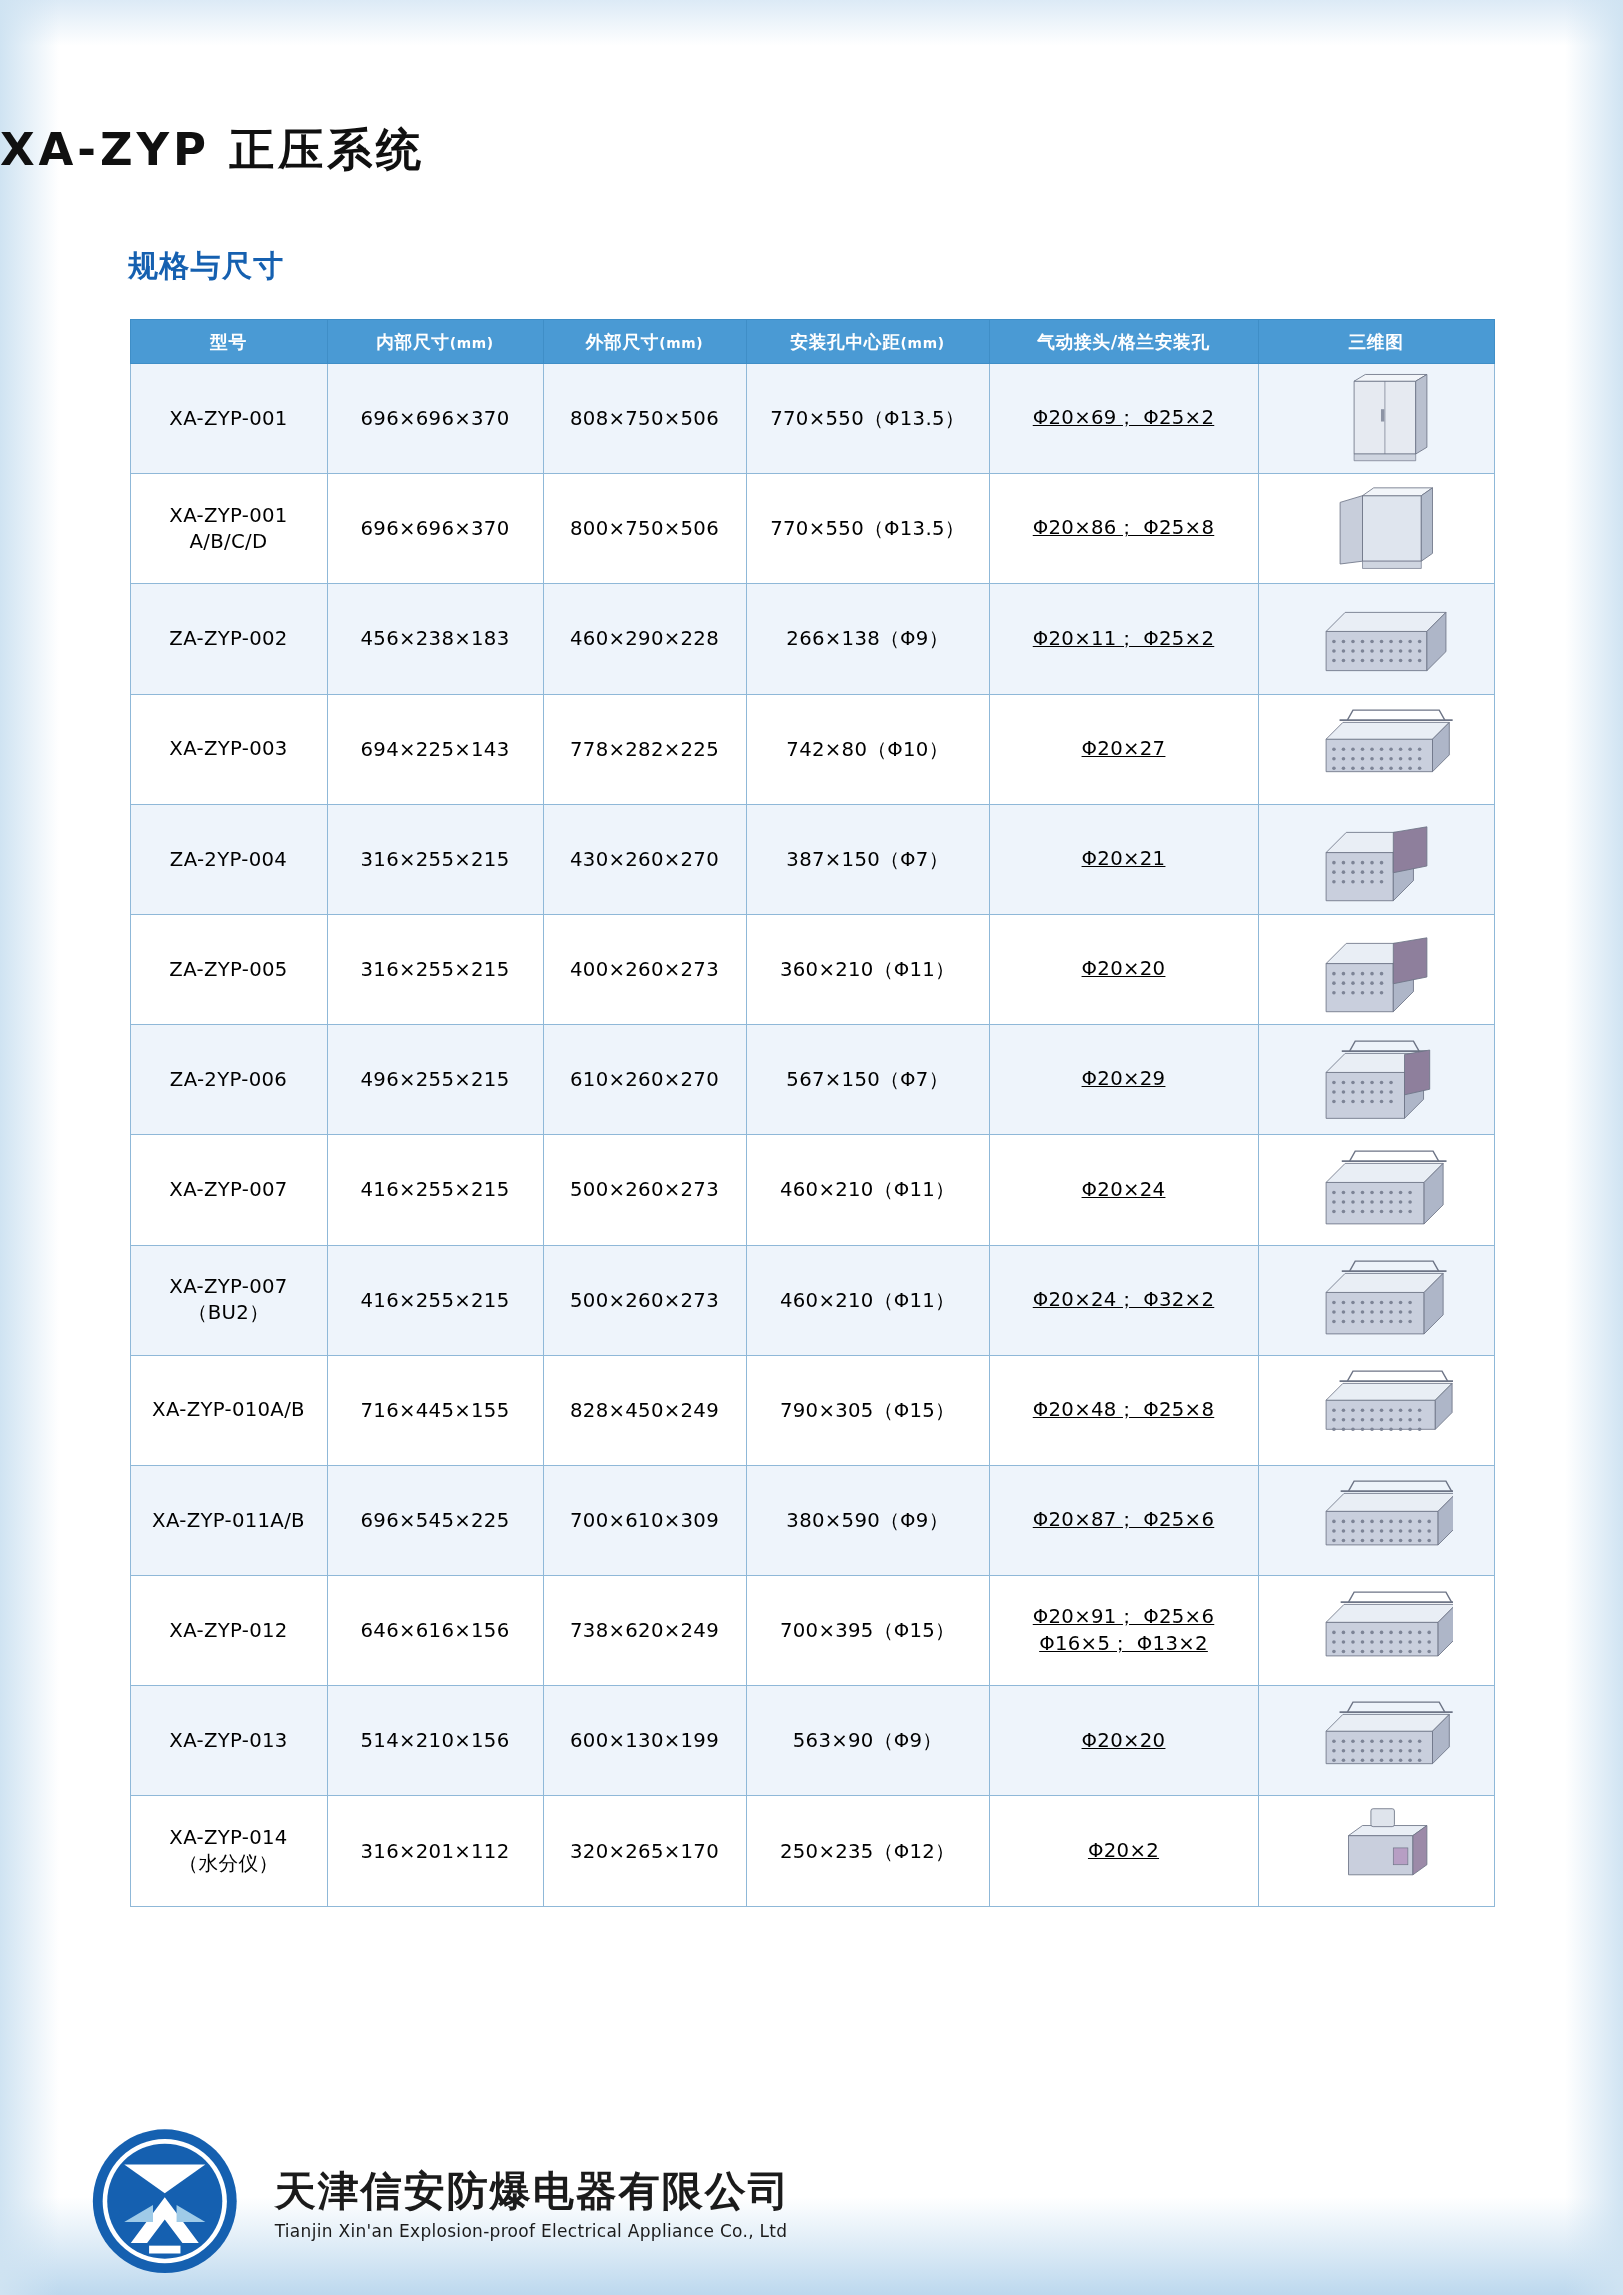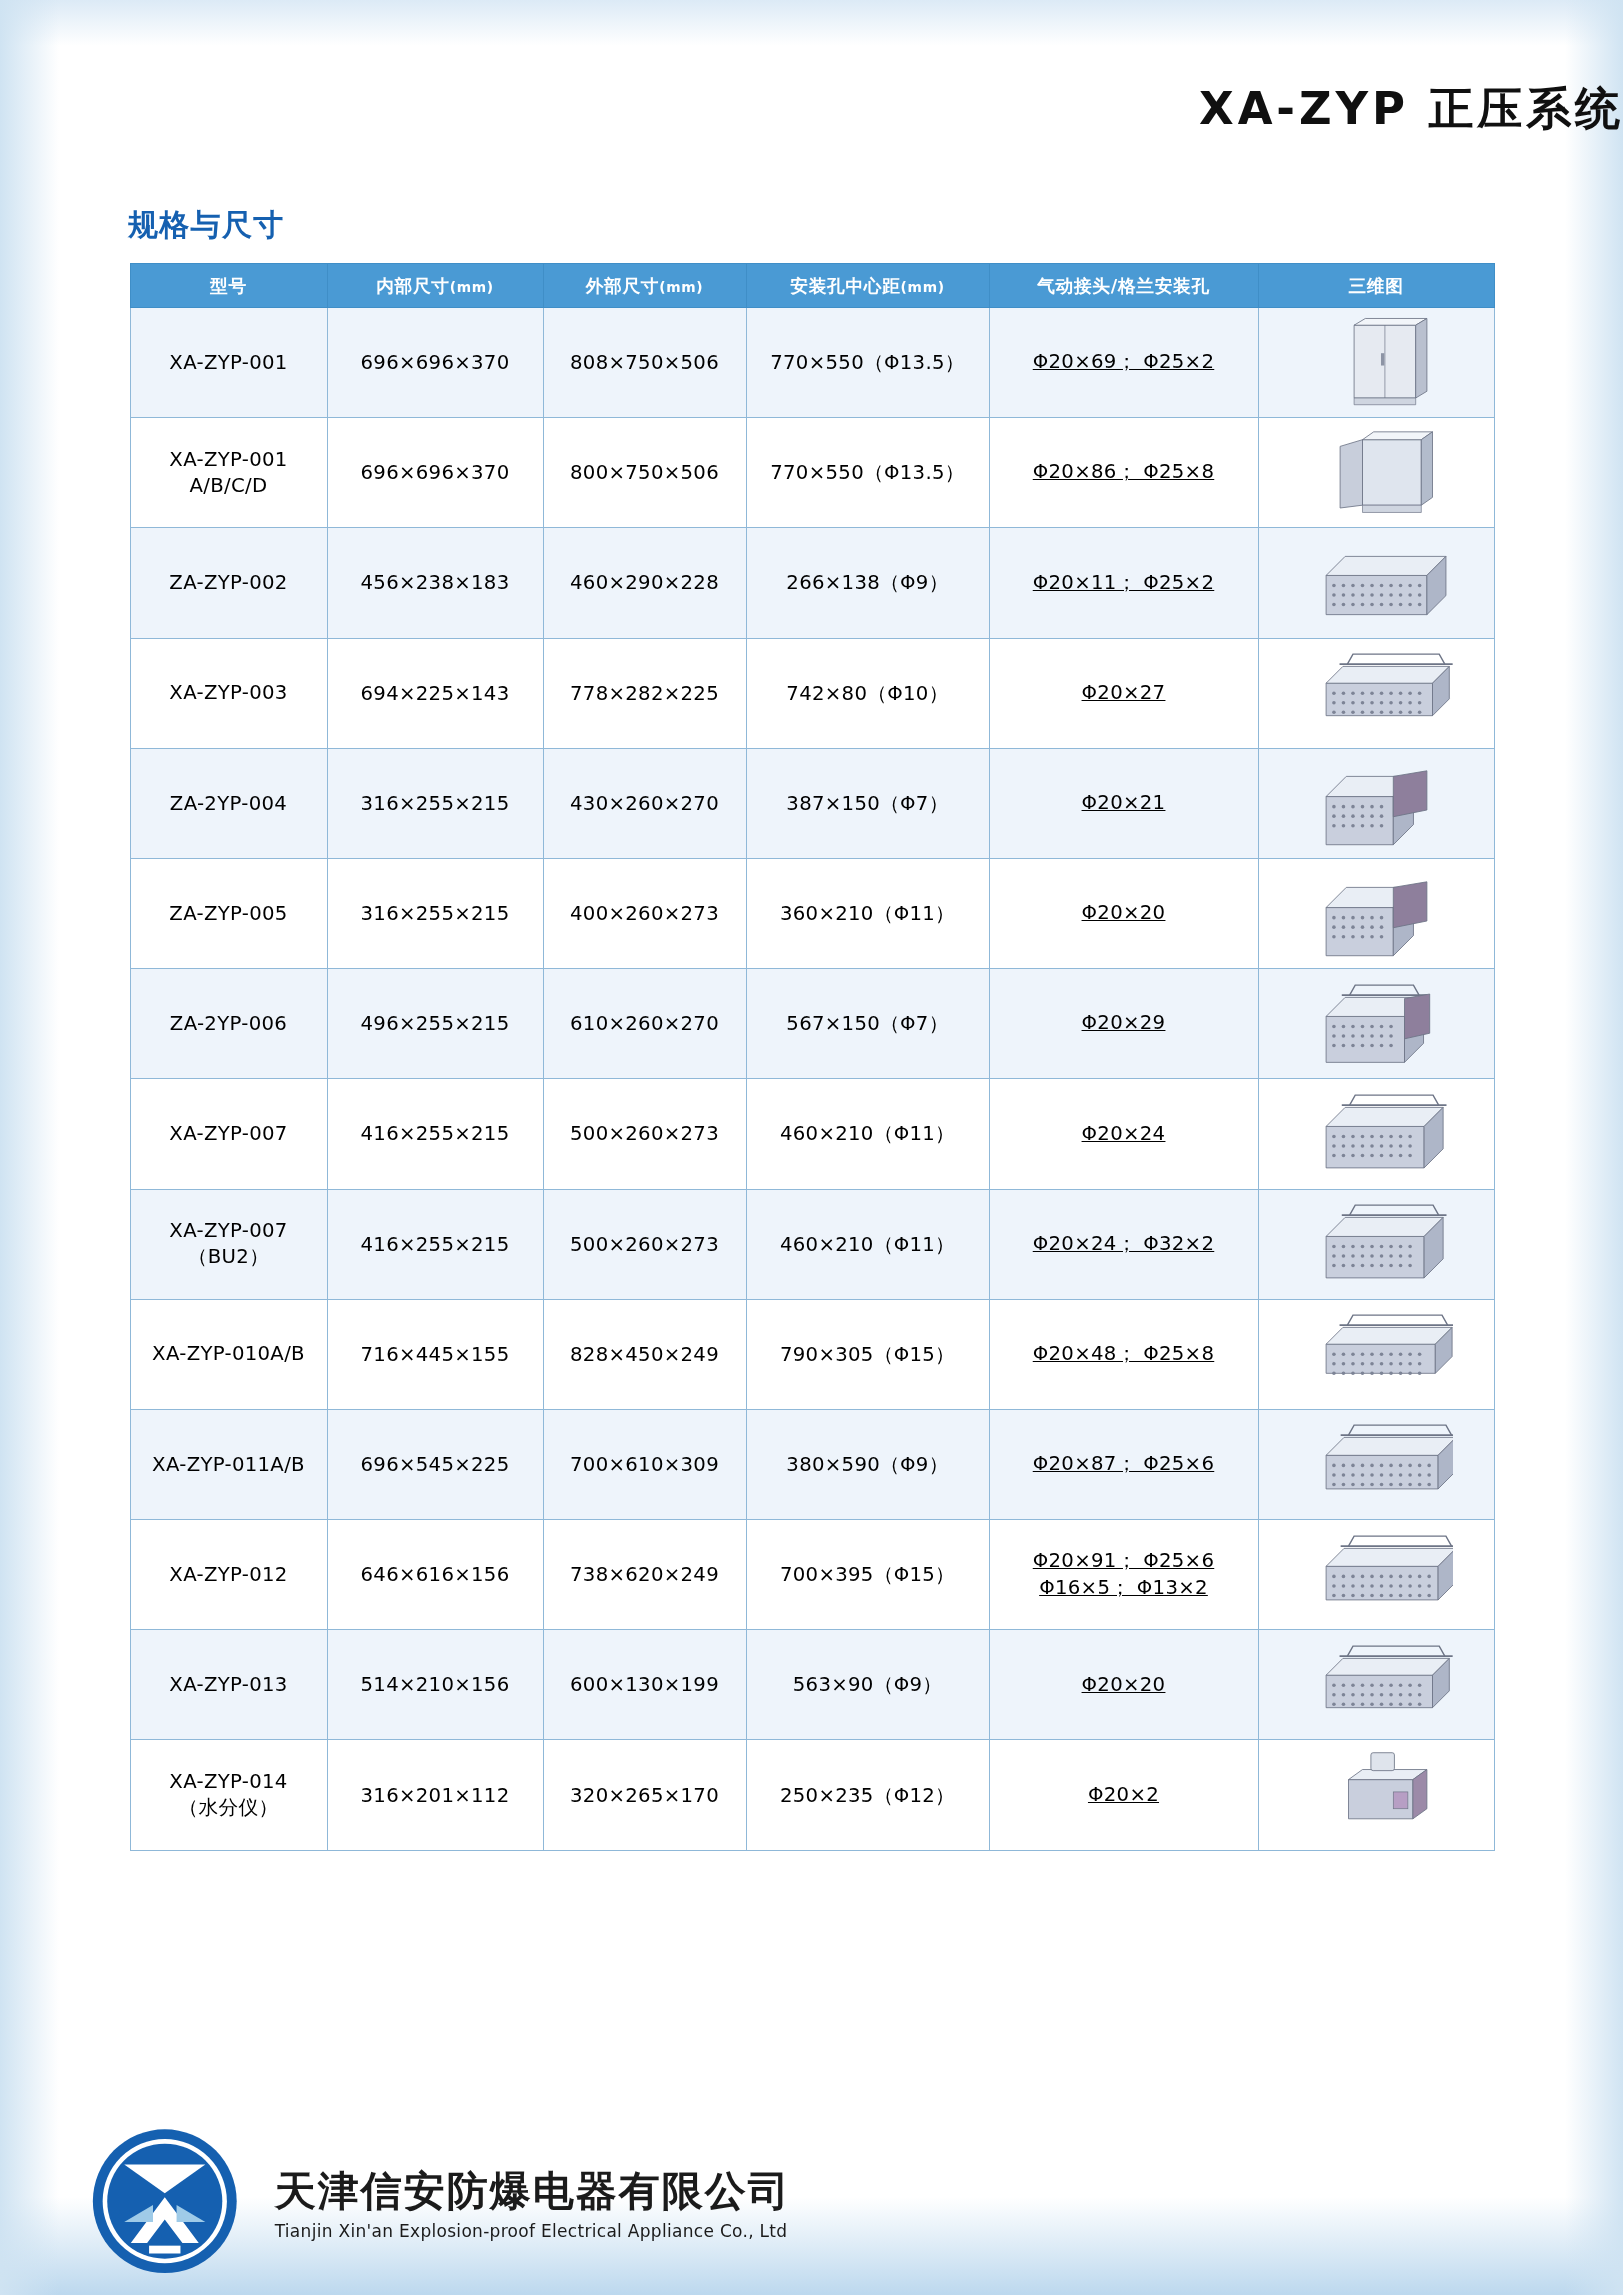--- a/index.html
+++ b/index.html
@@ -25,41 +25,41 @@
       linear-gradient(to top, #bcd8ee 0px, rgba(188,216,238,0) 98px),
       #ffffff;
     z-index: 0;
   }
   .content {
     position: relative;
     z-index: 2;
   }
 
   .title {
-    text-align: right;
+    text-align: left;
     font-size: 45px;
     font-weight: bold;
     letter-spacing: 3.9px;
     color: #101010;
-    padding-top: 79px;
+    padding-top: 120px;
     font-family: "DejaVu Sans", sans-serif;
   }
   .section-title {
     margin-top: 66px;
     margin-left: 128px;
     font-size: 30px;
     font-weight: bold;
     color: #1560b0;
     letter-spacing: 1.3px;
     font-family: "DejaVu Sans", sans-serif;
   }
 
   table.spec {
     border-collapse: collapse;
-    margin: 17px auto 0 auto;
+    margin: 32px auto 0 auto;
     width: 1363px;
     table-layout: fixed;
     padding-left: 44px;
   }
   table.spec th {
     background: #4a9ad4;
     color: #ffffff;
     font-size: 17.7px;
     font-weight: bold;
     height: 41px;

